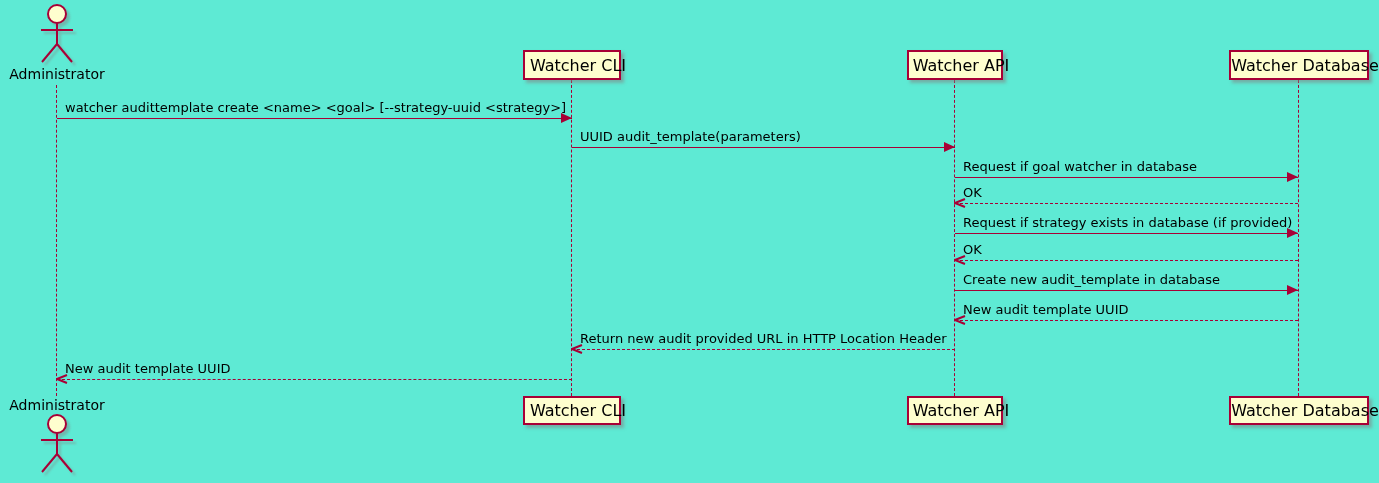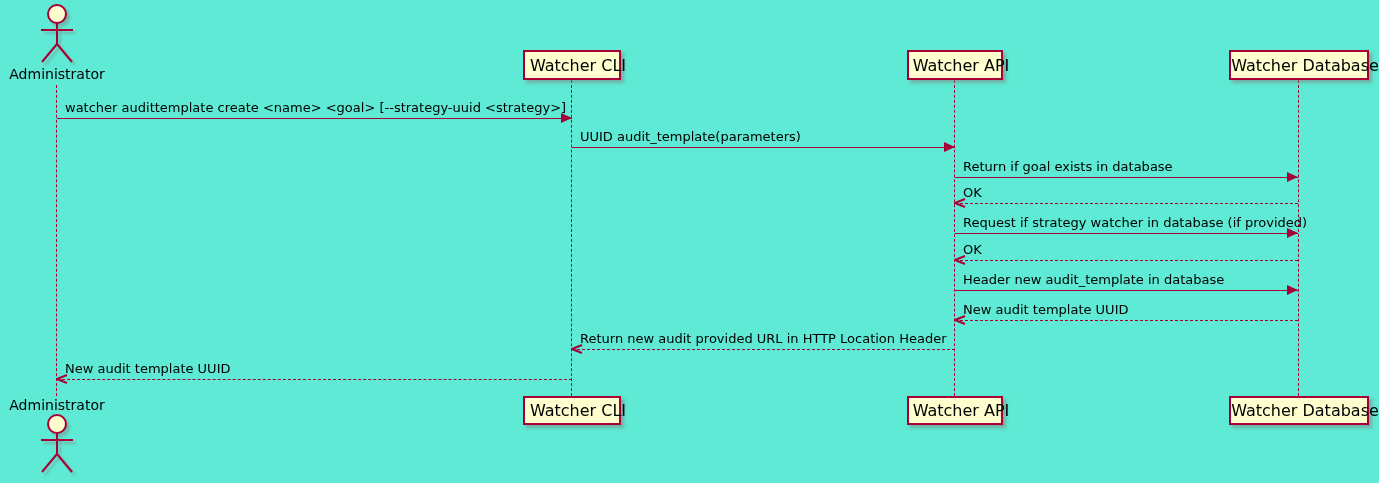--- a/index.html
+++ b/index.html
@@ -68,53 +68,53 @@
 
   <div class="msg solid" style="left:572px; top:147px; width:383px;">
     <span class="label">UUID audit_template(parameters)</span>
     <div class="line"></div>
     <svg class="head right" width="12" height="10">
         <path d="M0,0 L11,5 L0,10 Z" fill="currentColor"></path>
       </svg>
   </div>
 
   <div class="msg solid" style="left:955px; top:177px; width:343px;">
-    <span class="label">Return if goal exists in database</span>
+    <span class="label">Request if goal watcher in database</span>
     <div class="line"></div>
     <svg class="head right" width="12" height="10">
         <path d="M0,0 L11,5 L0,10 Z" fill="currentColor"></path>
       </svg>
   </div>
 
   <div class="msg dashed" style="left:955px; top:203px; width:343px;">
     <span class="label">OK</span>
     <div class="line"></div>
     <svg class="head left" width="12" height="10">
         <path d="M11,1 L1,5 L11,9" fill="none" stroke="currentColor" stroke-width="2"></path>
       </svg>
   </div>
 
   <div class="msg solid" style="left:955px; top:233px; width:343px;">
-    <span class="label">Request if strategy watcher in database (if provided)</span>
+    <span class="label">Request if strategy exists in database (if provided)</span>
     <div class="line"></div>
     <svg class="head right" width="12" height="10">
         <path d="M0,0 L11,5 L0,10 Z" fill="currentColor"></path>
       </svg>
   </div>
 
   <div class="msg dashed" style="left:955px; top:260px; width:343px;">
     <span class="label">OK</span>
     <div class="line"></div>
     <svg class="head left" width="12" height="10">
         <path d="M11,1 L1,5 L11,9" fill="none" stroke="currentColor" stroke-width="2"></path>
       </svg>
   </div>
 
   <div class="msg solid" style="left:955px; top:290px; width:343px;">
-    <span class="label">Header new audit_template in database</span>
+    <span class="label">Create new audit_template in database</span>
     <div class="line"></div>
     <svg class="head right" width="12" height="10">
         <path d="M0,0 L11,5 L0,10 Z" fill="currentColor"></path>
       </svg>
   </div>
 
   <div class="msg dashed" style="left:955px; top:320px; width:343px;">
     <span class="label">New audit template UUID</span>
     <div class="line"></div>
     <svg class="head left" width="12" height="10">

